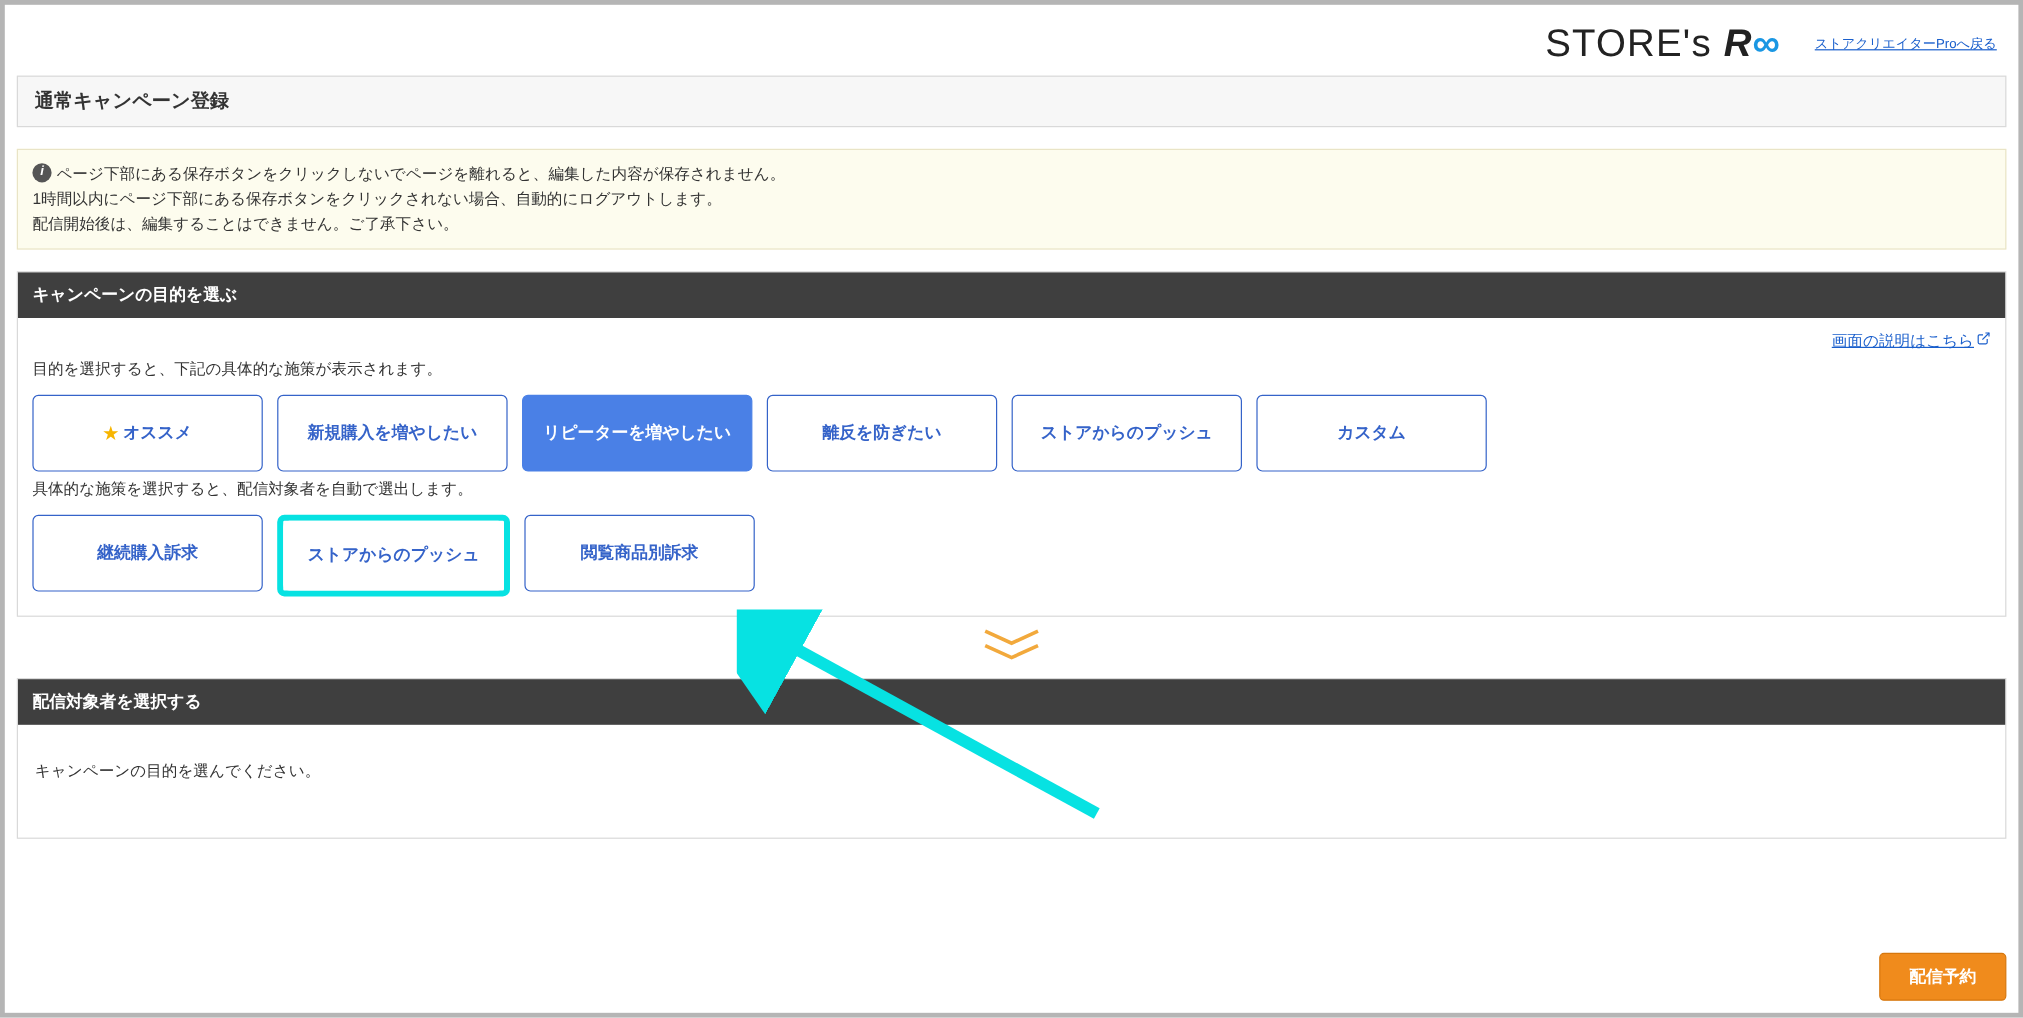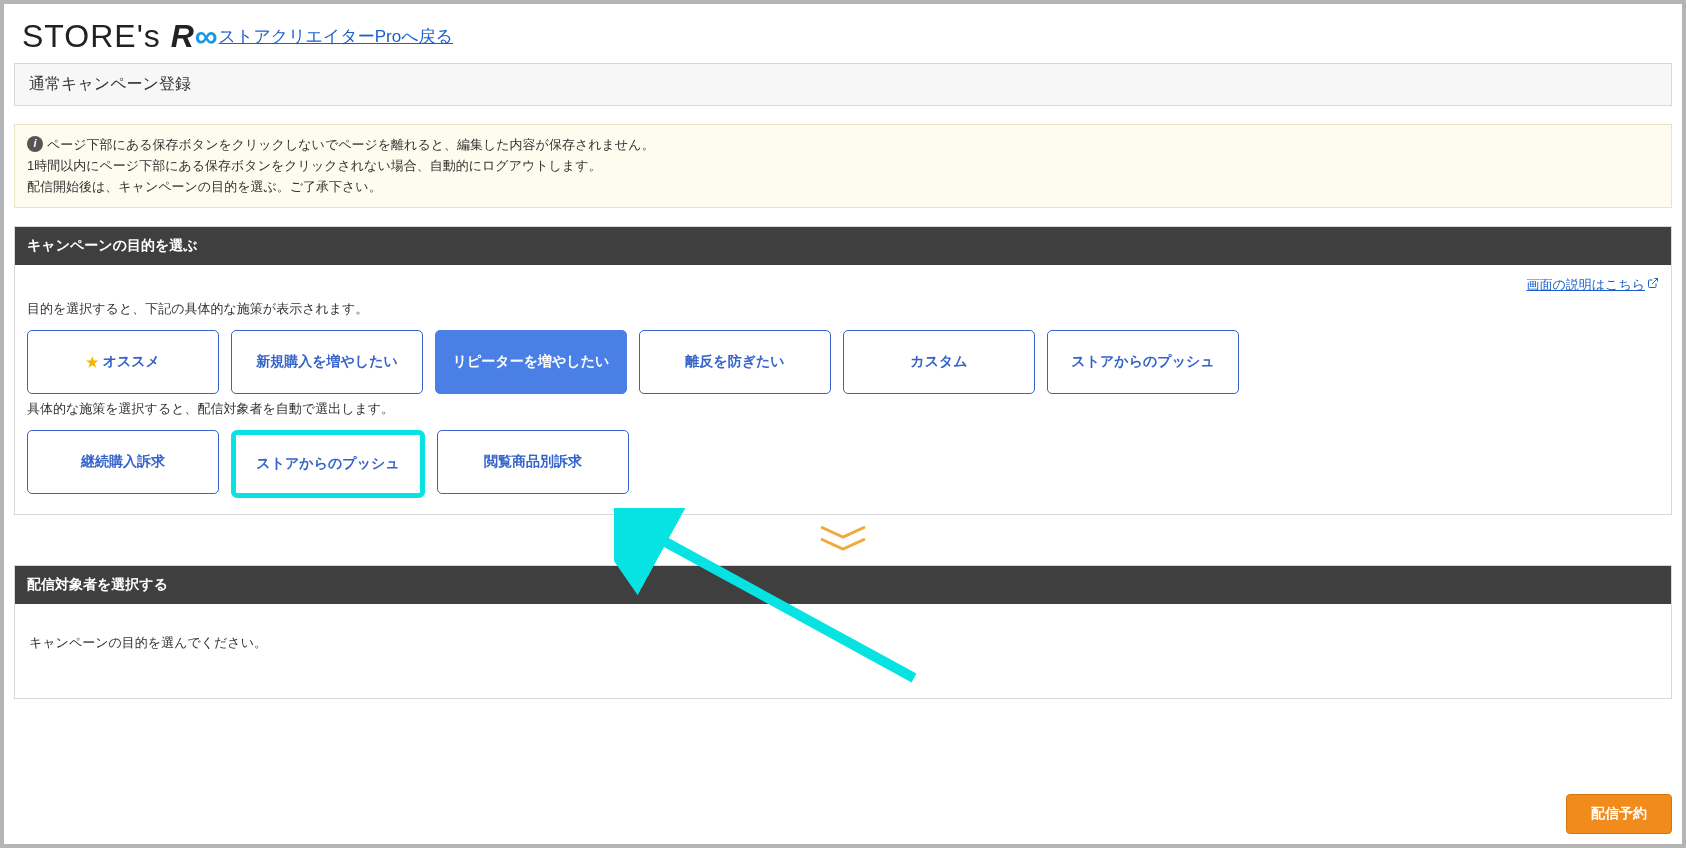--- a/index.html
+++ b/index.html
@@ -11,47 +11,48 @@
       height: 848px;
       overflow: hidden;
     }
     .app {
       background: #fff;
       width: 100%;
       height: 100%;
       position: relative;
     }
     .header {
-      padding: 14px 8px 8px 18px;
+      padding: 14px 18px 8px 18px;
       display: flex;
-      justify-content: flex-start;
+      justify-content: flex-end;
       align-items: center;
     }
     .logo {
       font-size: 32px;
       font-weight: 300;
       letter-spacing: 1px;
       color: #222;
     }
     .logo .r { font-weight: 700; font-style: italic; }
     .logo .inf { color: #1a97e3; font-weight: 700; }
     .back-link {
       color: #1a5fcc;
       text-decoration: underline;
-      font-size: 17px;
+      font-size: 11px;
+      margin-left: 28px;
     }
     .page-title-bar {
       margin: 0 10px;
       border: 1px solid #d9d9d9;
       background: #f7f7f7;
       padding: 10px 14px;
     }
     .page-title-bar h1 {
       font-size: 16px;
-      font-weight: 400;
+      font-weight: 700;
       color: #333;
     }
     .spacer-md { height: 18px; }
     .notice {
       margin: 0 10px;
       border: 1px solid #e9e4c6;
       background: #fdfcee;
       padding: 10px 12px;
       font-size: 13px;
       color: #333;
@@ -193,21 +194,21 @@
   </div>
 
   <div class="spacer-md"></div>
 
   <div class="notice">
     <div class="line1">
       <span class="info-icon">i</span>
       <span>ページ下部にある保存ボタンをクリックしないでページを離れると、編集した内容が保存されません。</span>
     </div>
     <div>1時間以内にページ下部にある保存ボタンをクリックされない場合、自動的にログアウトします。</div>
-    <div>配信開始後は、キャンペーンの目的を選ぶ。ご了承下さい。</div>
+    <div>配信開始後は、編集することはできません。ご了承下さい。</div>
   </div>
 
   <div class="spacer-md"></div>
 
   <div class="section">
     <div class="section-header">キャンペーンの目的を選ぶ</div>
     <div class="section-body">
       <div class="help-link-row">
         <a href="#" class="help-link">
           <span>画面の説明はこちら</span><span class="ext-icon">
@@ -221,22 +222,22 @@
       </div>
       <div class="desc">目的を選択すると、下記の具体的な施策が表示されます。</div>
       <div class="btn-row">
         <button class="opt-btn">
           <span class="star">★</span>
             <span>オススメ</span>
         </button>
         <button class="opt-btn">新規購入を増やしたい</button>
         <button class="opt-btn active">リピーターを増やしたい</button>
         <button class="opt-btn">離反を防ぎたい</button>
+        <button class="opt-btn">ストアからのプッシュ</button>
         <button class="opt-btn">カスタム</button>
-        <button class="opt-btn">ストアからのプッシュ</button>
       </div>
 
       <div class="desc">具体的な施策を選択すると、配信対象者を自動で選出します。</div>
       <div class="btn-row">
         <button class="opt-btn">継続購入訴求</button>
         <span class="highlight-box">
           <button class="opt-btn">ストアからのプッシュ</button>
         </span>
         <button class="opt-btn">閲覧商品別訴求</button>
       </div>

